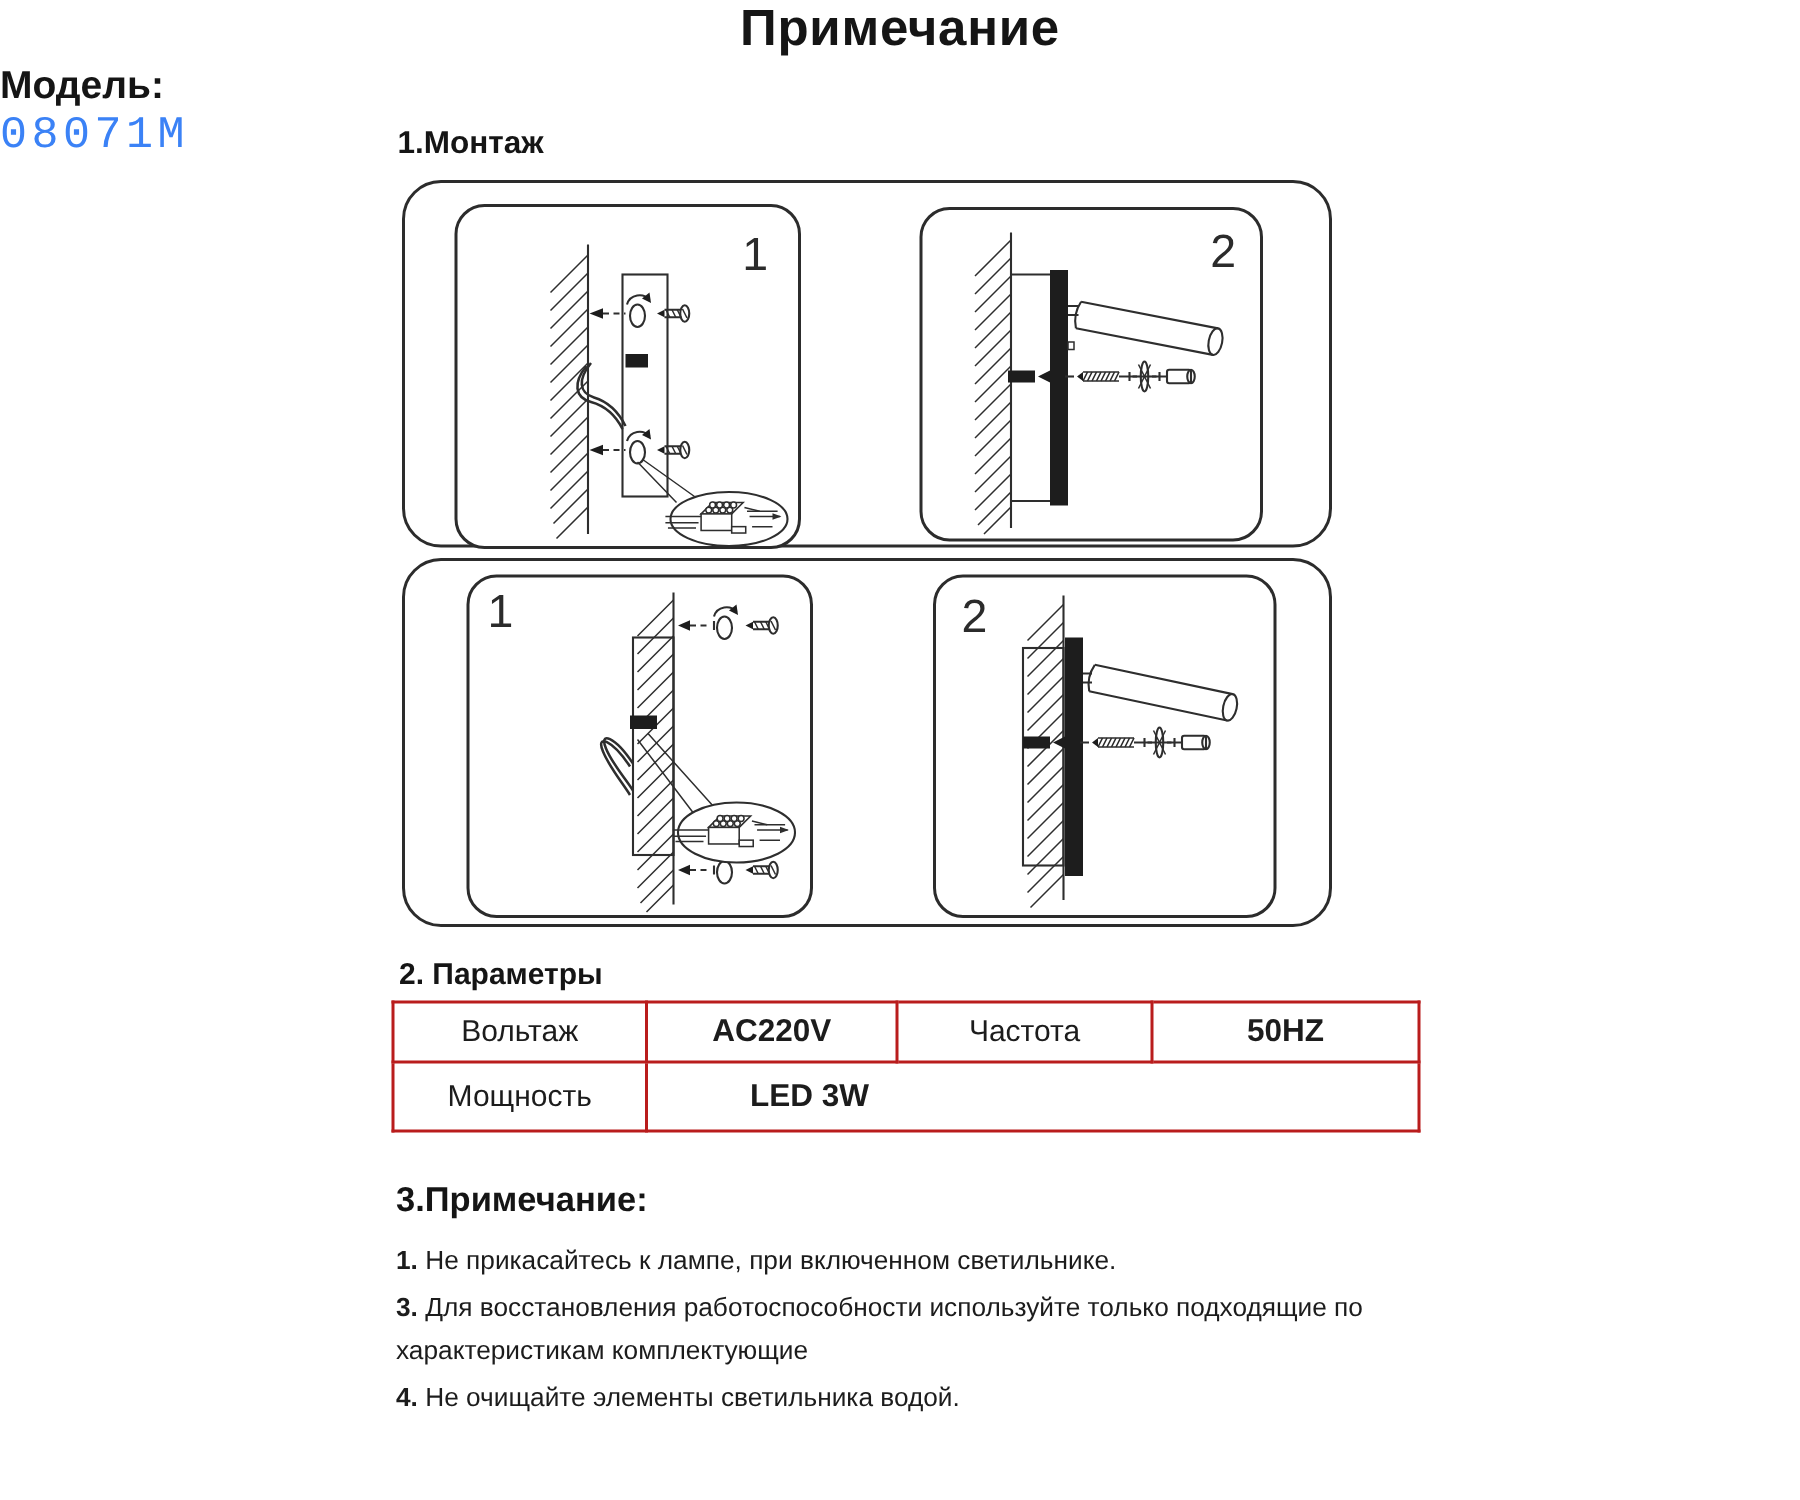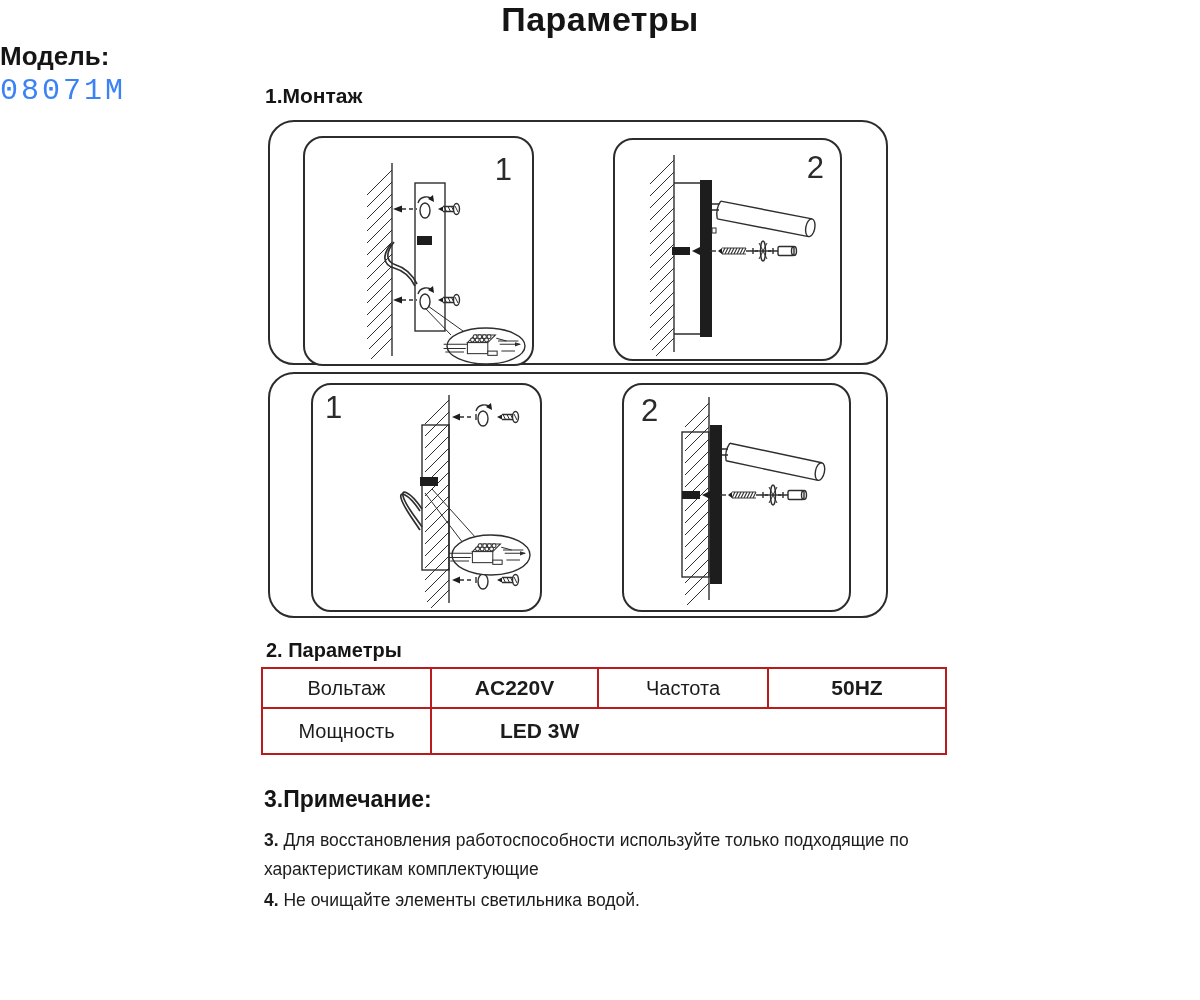--- a/index.html
+++ b/index.html
@@ -85,21 +85,21 @@
           <circle cx="6.5" cy="-7" r="2.3" fill="#fff"></circle>
         <circle cx="-7" cy="-11" r="2.3" fill="#fff"></circle>
           <circle cx="-1.5" cy="-11" r="2.3" fill="#fff"></circle>
         <circle cx="4" cy="-11" r="2.3" fill="#fff"></circle>
           <circle cx="9.5" cy="-11" r="2.3" fill="#fff"></circle>
         <rect x="8" y="6" width="11" height="5" fill="#fff"></rect>
       </g>
     </defs>
   </svg>
 
-  <div class="abs doc-title">Параметры</div>
+  <div class="abs doc-title">Примечание</div>
   <div class="abs model-line">
     <span class="model-label">Модель:</span>
     <span class="model-value">08071M</span>
   </div>
 
   <div class="abs sec-heading" id="sec-mounting">1.Монтаж</div>
 
   <div class="abs diagram-box" id="diagram-box-1"></div>
   <div class="abs diagram-box" id="diagram-box-2"></div>
 
@@ -244,17 +244,18 @@
     <tr class="r2">
       <td>Мощность</td>
       <td class="val merged" colspan="3">LED 3W</td>
     </tr>
   </tbody>
     </table>
 
   <div class="abs sec-heading" id="sec-notes">3.Примечание:</div>
 
   <div class="abs notes-wrap">
+    <p class="note"><b>1.</b> <span>Не прикасайтесь к лампе, при включенном светильнике.</span></p>
     <p class="note"><b>3.</b> <span>Для восстановления работоспособности используйте только подходящие по характеристикам комплектующие</span></p>
     <p class="note"><b>4.</b> <span>Не очищайте элементы светильника водой.</span></p>
   </div>
 
 </div>
 
 </body></html>

